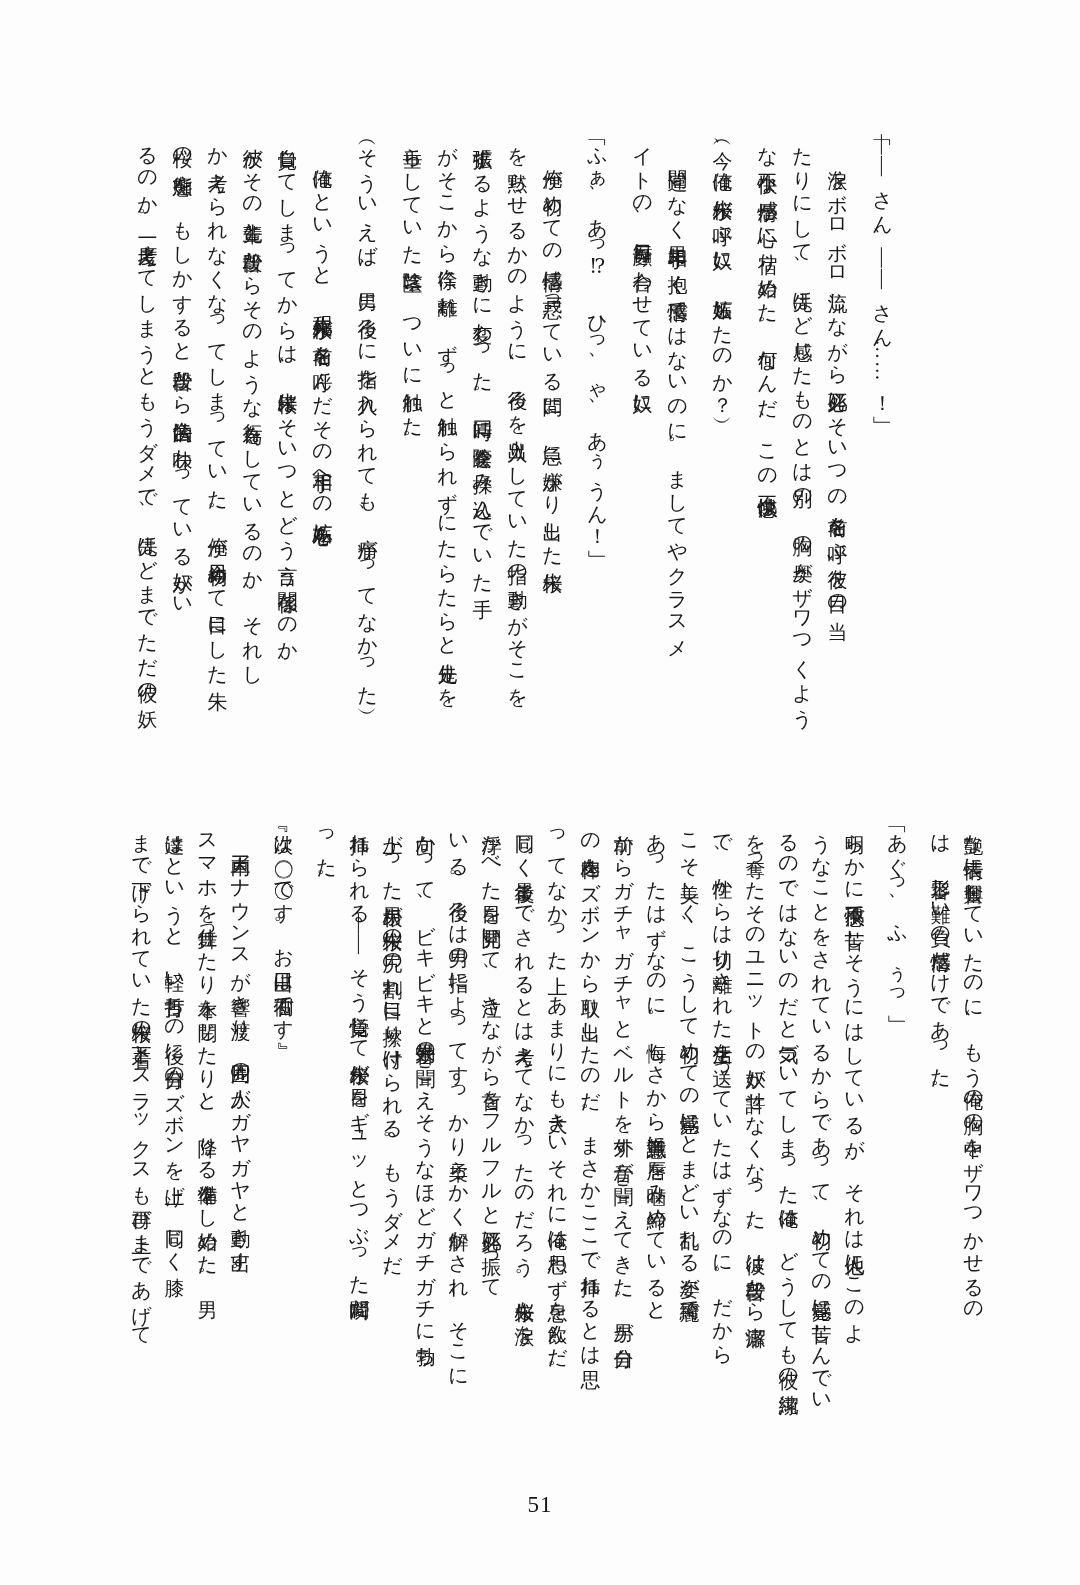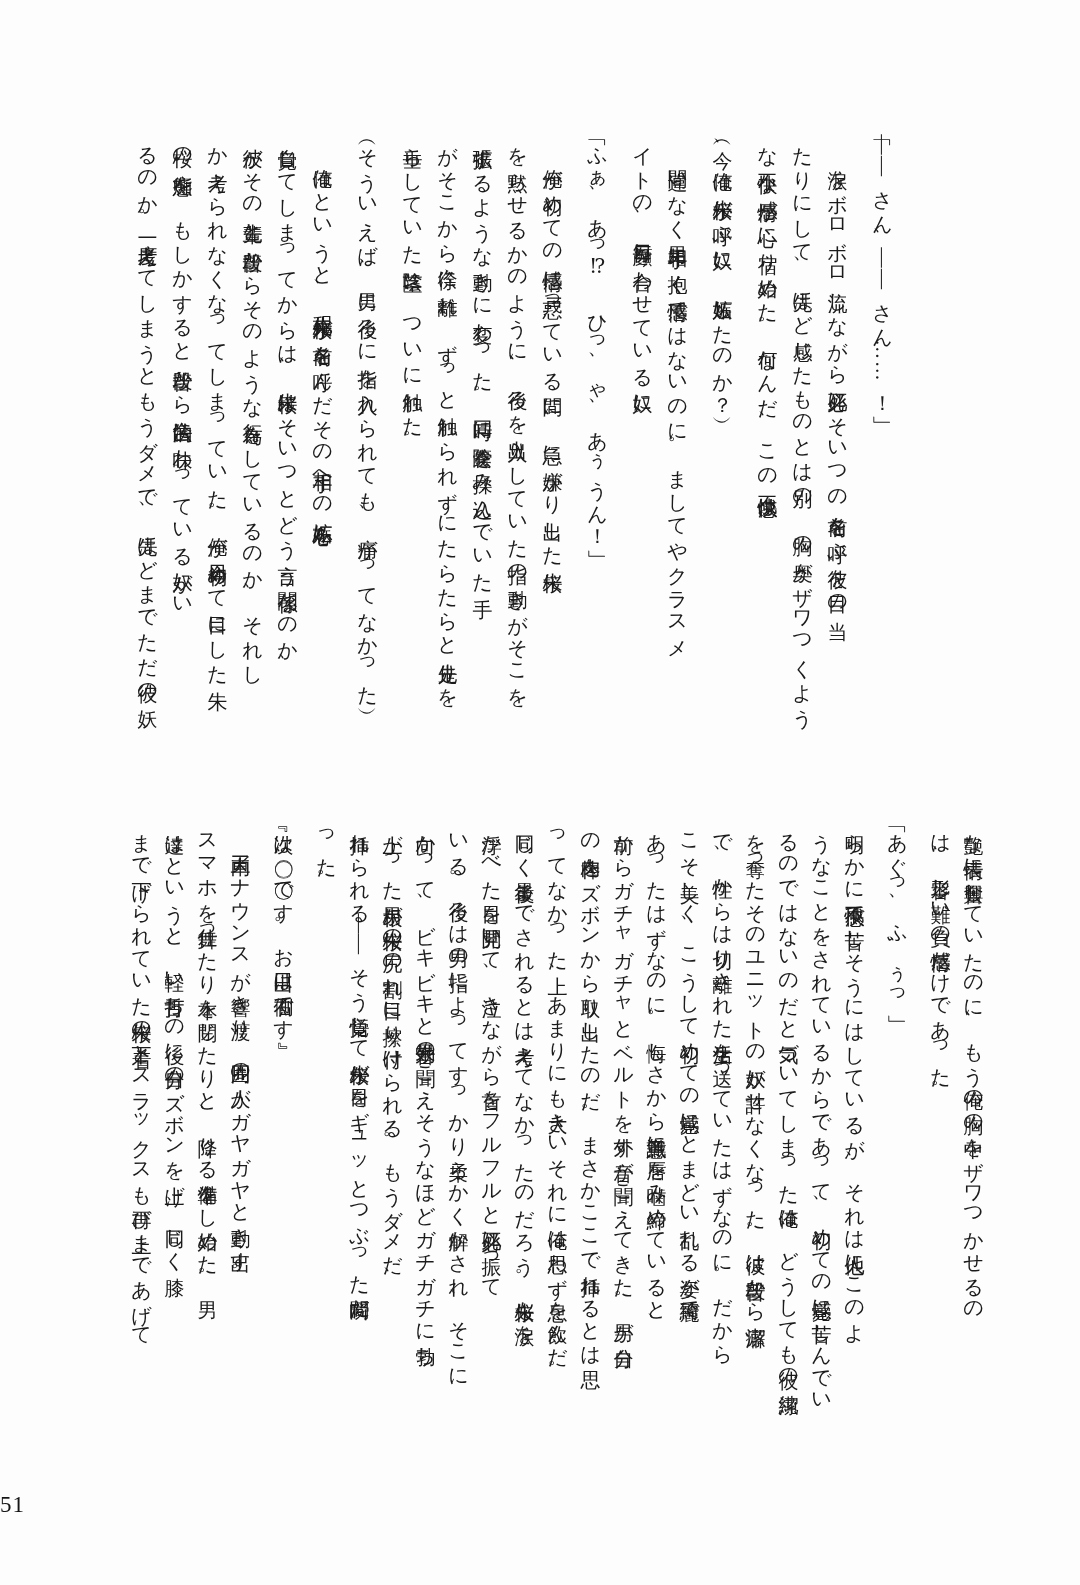--- a/index.html
+++ b/index.html
@@ -57,20 +57,21 @@
   }
   .band-bottom p {
     line-height: 33px;
     letter-spacing: 0.5px;
   }
   .page-number {
     position: absolute;
     left: 0;
     right: 0;
     top: 1492px;
+    text-align: center;
     font-size: 23px;
     letter-spacing: 1px;
     color: #151515;
   }
 </style>
 </head>
 <body style="background: rgb(253, 253, 253); color: rgb(27, 27, 27);">
 
 <div class="page">
   <section class="band band-top">

